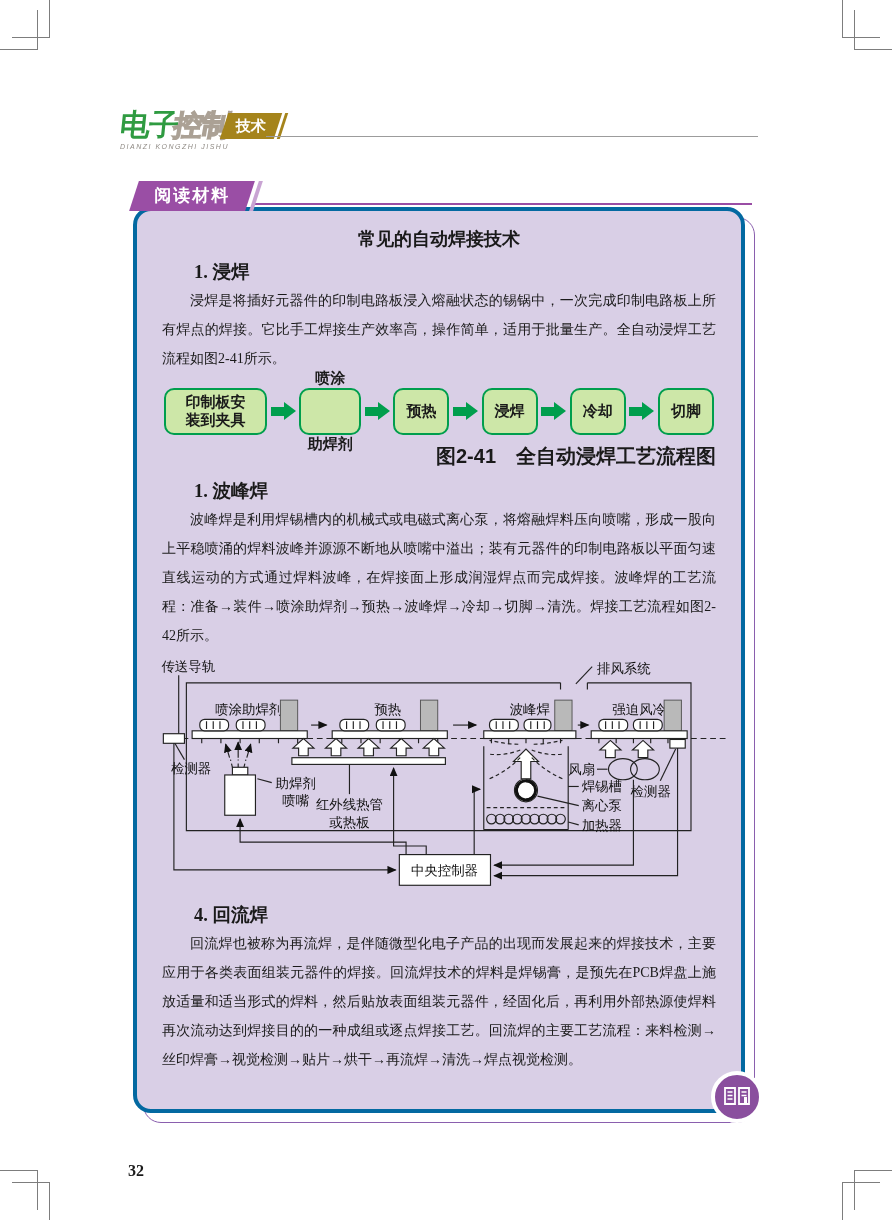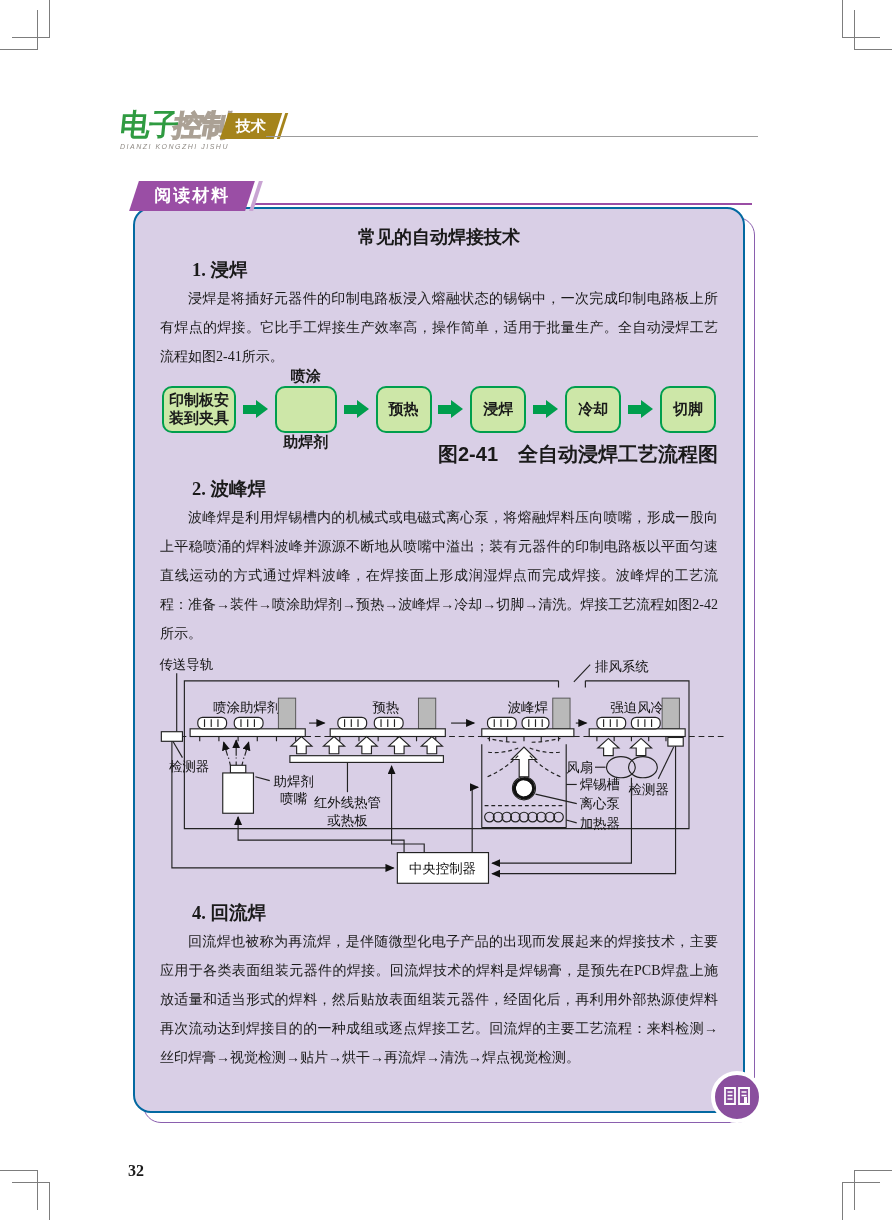--- a/index.html
+++ b/index.html
@@ -35,34 +35,34 @@
   .tab{position:absolute;left:134px;top:181px;background:#9a4ea5;color:#fff;font-weight:bold;
        font-size:17px;padding:3px 20px 4px 20px;transform:skewX(-18deg);letter-spacing:2px;z-index:3;}
   .tab:after{content:"";position:absolute;right:-8px;top:0;bottom:0;width:4px;background:#c9a4d3;}
   .tab span{display:inline-block;transform:skewX(18deg);}
   .tab-line{position:absolute;left:252px;top:203px;width:500px;height:2px;background:#9a4ea5;z-index:2;}
 
   
   .box-shadow-frame{position:absolute;left:143px;top:217px;width:610px;height:904px;
        border:1.5px solid #8a5fae;border-radius:18px;background:transparent;z-index:0;}
   .box{position:absolute;left:133px;top:207px;width:612px;height:906px;background:#d9cfe6;
-       border:2px solid #0369a1;border-radius:18px;z-index:1;box-sizing:border-box;
+       border:4px solid #0369a1;border-radius:18px;z-index:1;box-sizing:border-box;
        padding:10px 25px 0 25px;overflow:hidden;}
   .box-title{text-align:center;font-weight:bold;font-size:18px;margin:6px 0 6px 0;}
   .sec-h{font-family:"Liberation Serif", serif;font-weight:bold;font-size:18.5px;margin:8px 0 2px 0;padding-left:32px;}
   .sec-p{font-family:"Liberation Serif", serif;font-size:14px;line-height:29px;text-indent:2em;
          text-align:justify;margin:2px 0 2px 0;}
   .fig-cap{text-align:right;font-weight:bold;font-size:20px;margin:6px 0 4px 0;}
 
   
   .fc{display:flex;align-items:center;justify-content:space-between;margin:12px 2px 4px 2px;height:52px;}
   .fc-box{background:#cde7a8;border:2.5px solid #009e4d;border-radius:10px;
           display:flex;flex-direction:column;align-items:center;justify-content:center;
           font-weight:bold;font-size:15px;line-height:18px;height:47px;box-sizing:border-box;}
-  .fc-b0{width:74px;} .fc-b1{width:62px;gap:48px;} .fc-bs{width:56px;}
+  .fc-b0{width:103px;} .fc-b1{width:62px;gap:48px;} .fc-bs{width:56px;}
   .fc-arrow{display:flex;align-items:center;}
   .fc-arrow .shaft{width:13px;height:9px;background:#009e4d;}
   .fc-arrow .head{width:0;height:0;border-left:12px solid #009e4d;border-top:9px solid transparent;border-bottom:9px solid transparent;}
 
   
   .diagram{margin:4px 0 0 -14px;text-align:right;}
   .diagram svg{display:block;}
   svg text{font-family:"Liberation Sans", sans-serif;font-size:14px;fill:#111;}
   .dln{stroke:#222;stroke-width:1.2;fill:none;}
   .dfill{fill:#fff;stroke:#222;stroke-width:1.2;}
@@ -146,21 +146,21 @@
     <div class="fc-arrow">
         <span class="shaft"></span>
         <span class="head"></span>
       </div>
     <div class="fc-box fc-bs">
       <span>切脚</span>
     </div>
   </div>
   <div class="fig-cap">图2-41　全自动浸焊工艺流程图</div>
 
-  <div class="sec-h">2. 波峰焊</div>
+  <div class="sec-h">1. 波峰焊</div>
   <div class="sec-p">波峰焊是利用焊锡槽内的机械式或电磁式离心泵，将熔融焊料压向喷嘴，形成一股向上平稳喷涌的焊料波峰并源源不断地从喷嘴中溢出；装有元器件的印制电路板以平面匀速直线运动的方式通过焊料波峰，在焊接面上形成润湿焊点而完成焊接。波峰焊的工艺流程：准备→装件→喷涂助焊剂→预热→波峰焊→冷却→切脚→清洗。焊接工艺流程如图2-42所示。</div>
 
   <div class="diagram">
     <svg width="590" height="240" viewBox="0 0 615 250">
       <defs>
         <marker id="ah" markerWidth="9" markerHeight="8" refX="7" refY="3.5" orient="auto">
           <path d="M0,0 L8,3.5 L0,7 Z" fill="#111"></path>
         </marker>
       </defs>
 

